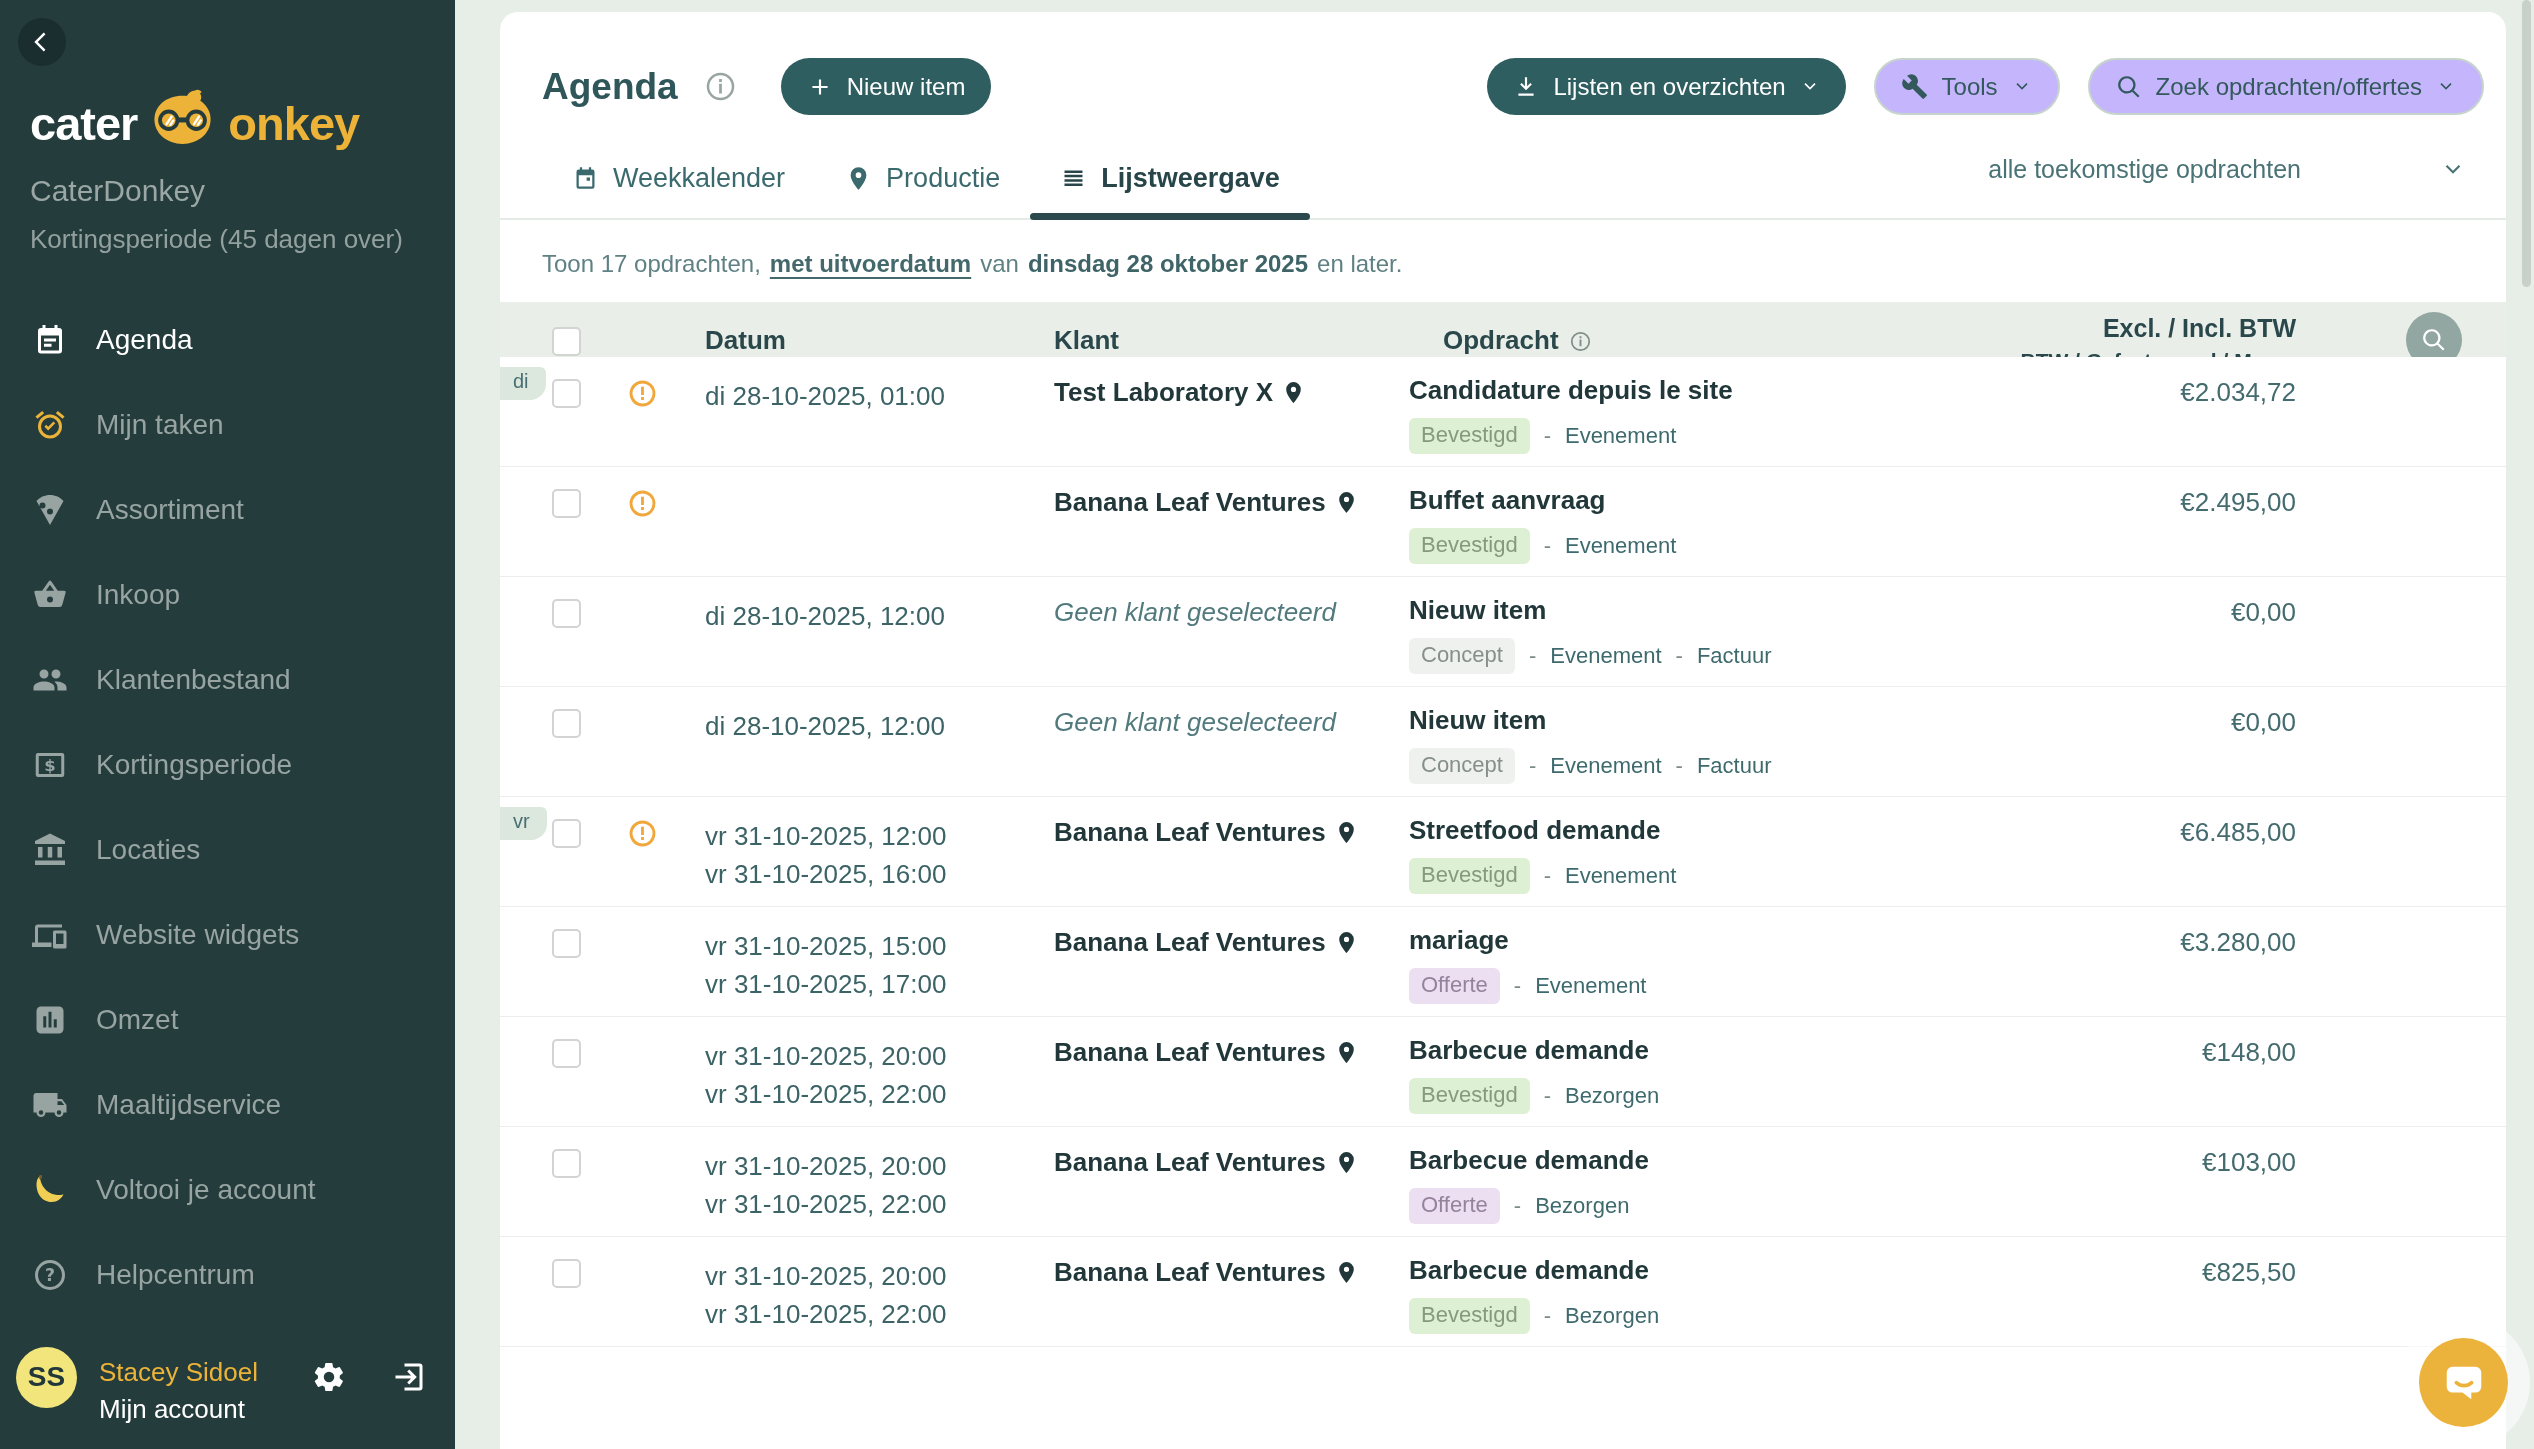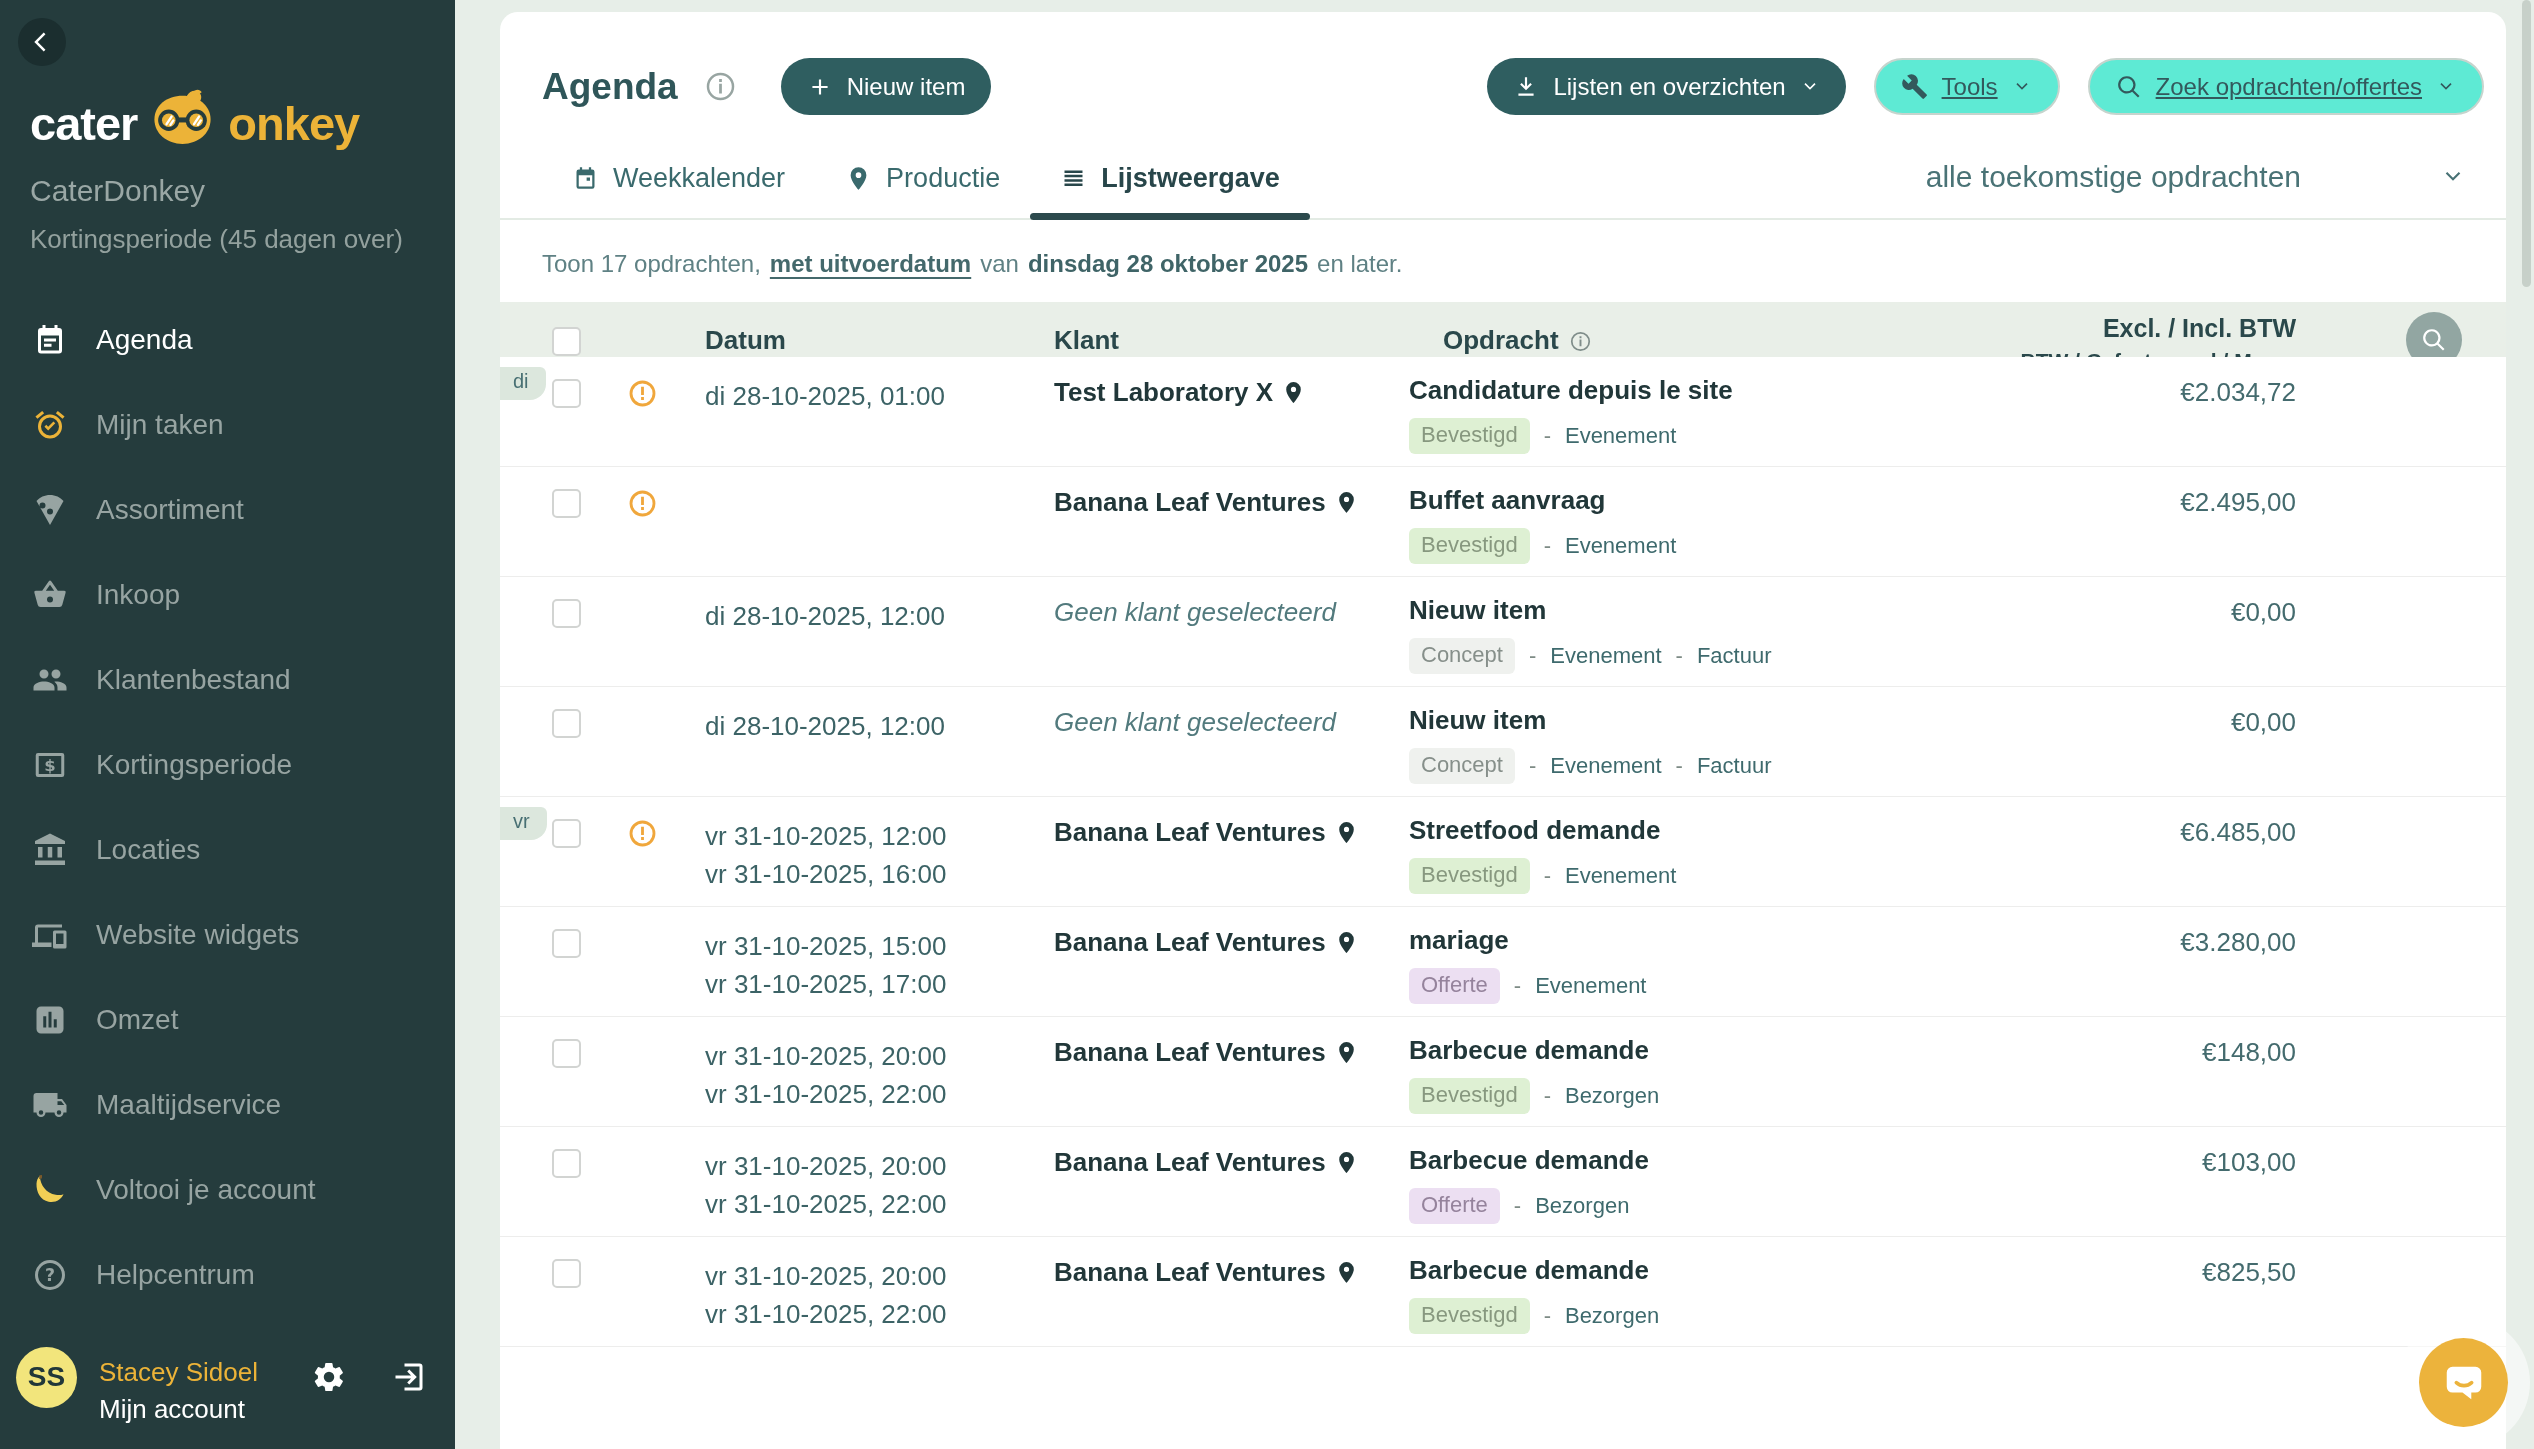--- a/index.html
+++ b/index.html
@@ -39,35 +39,35 @@
   .card { background:#ffffff; border-radius:18px 18px 0 0; height:1438px; position:relative; overflow:hidden; }
 
   .card-head { padding:46px 22px 0 42px; display:flex; align-items:center; }
   .card-head h1 { font-size:37px; font-weight:700; color:#2f5659; }
   .head-info { width:33px; height:33px; color:#98a5a2; margin-left:26px; cursor:pointer; }
   .btn { height:57px; border-radius:29px; display:inline-flex; align-items:center; gap:14px;
          font-size:24px; padding:0 26px; border:none; cursor:pointer; font-family:inherit; white-space:nowrap; }
   .btn .bi { width:26px; height:26px; }
   .btn .chev { width:20px; height:20px; }
   .btn-dark { background:#2f5e60; color:#ffffff; }
-  .btn-light { background:#5eead4; color:#33595c; border:2px solid #c6d4cd;text-decoration:underline; }
+  .btn-light { background:#c4b5fd; color:#33595c; border:2px solid #c6d4cd; }
   .new-item { margin-left:44px; }
   .head-right { margin-left:auto; display:flex; gap:28px; align-items:center; }
 
   .tabs-row { margin-top:34px; padding:0 40px 0 12px; display:flex; align-items:flex-end;
               border-bottom:2px solid #e3ebe4; }
   .tabs { display:flex; margin-left:30px; }
   .tab { display:flex; align-items:center; gap:14px; padding:14px 30px 24px; font-size:27px;
          color:#3a6a6d; position:relative; cursor:pointer; }
   .tab .ti { width:27px; height:27px; }
   .tab.active { color:#28464a; font-weight:700; }
   .tab.active::after { content:""; position:absolute; left:0; right:0; bottom:-2px; height:7px;
                        background:#2c4a4d; border-radius:4px; }
   .filter { margin-left:auto; display:flex; align-items:center; gap:139px; color:#4a7376;
-            font-size:30px; padding-bottom:24px; cursor:pointer; }
+            font-size:25px; padding-bottom:34px; cursor:pointer; }
   .filter .ci { width:26px; height:26px; }
 
   .summary { margin:30px 0 0 42px; font-size:24px; color:#5f8184; display:flex; gap:9px; align-items:baseline; }
   .summary-link { color:#44696c; font-weight:700; text-decoration:underline; text-underline-offset:5px; cursor:pointer; }
   .summary b { color:#3f6467; }
 
   .thead { margin-top:24px; height:55px; background:#e9efe8; position:relative; }
   .checkbox { position:absolute; left:52px; width:29px; height:29px; border:2px solid #d2d4d2;
               border-radius:5px; background:#ffffff; cursor:pointer; }
   .thead .checkbox { top:25px; }

